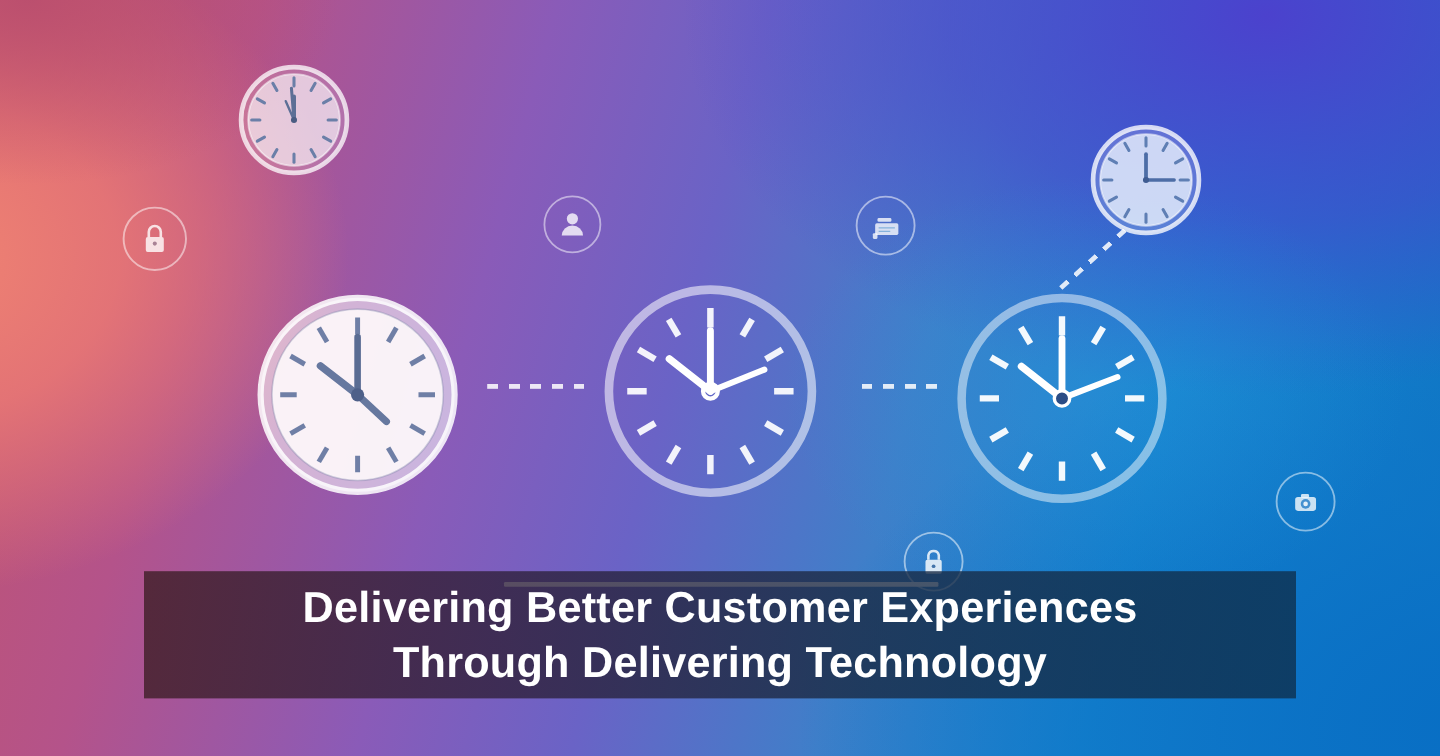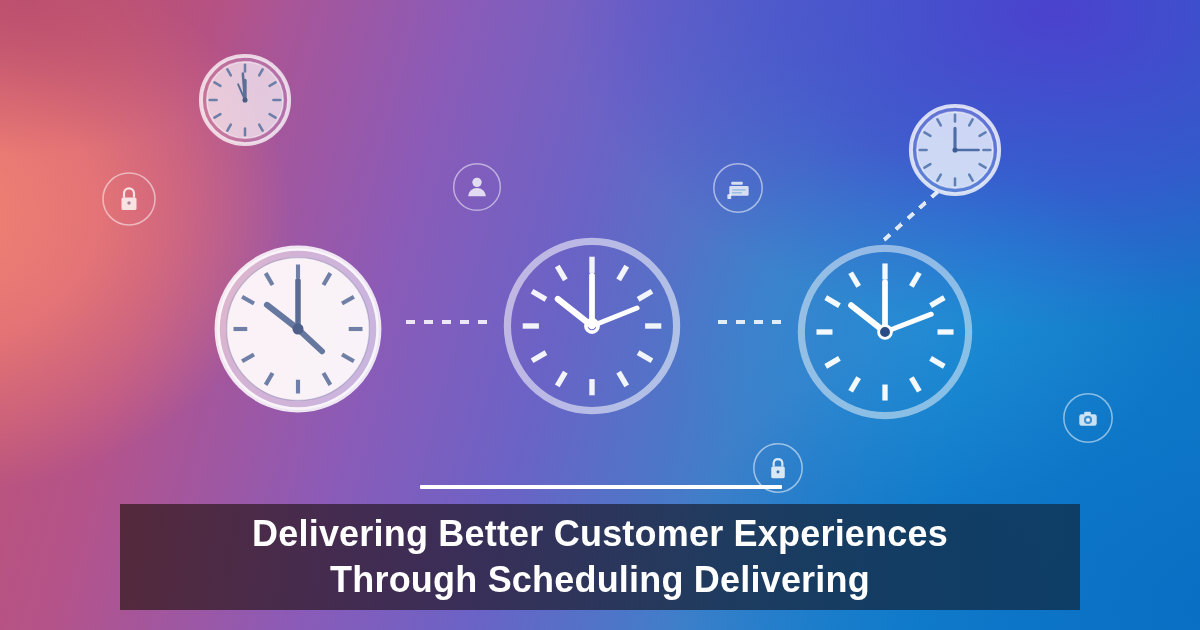--- a/index.html
+++ b/index.html
@@ -263,21 +263,21 @@
       <circle cx="30" cy="30" r="25" fill="none" stroke="rgba(255,255,255,.50)" stroke-width="1.6"></circle>
       <rect x="21" y="26" width="18" height="12" rx="2.4" fill="rgba(255,255,255,.78)"></rect>
       <rect x="26" y="23.5" width="7" height="3.2" rx="1.2" fill="rgba(255,255,255,.78)"></rect>
       <circle cx="30" cy="32" r="4.2" fill="rgba(60,140,205,.95)"></circle>
       <circle cx="30" cy="32" r="2" fill="rgba(255,255,255,.85)"></circle>
     </svg>
   </div>
 
   <div class="rule" style="left:420px;top:485px;width:362px;height:4px;"></div>
 
-  <div class="titlebar" style="left:120px;top:504px;width:960px;height:106px;
+  <div class="titlebar" style="left:120px;top:476px;width:960px;height:106px;
               display:flex;align-items:center;justify-content:center;">
     <h1>
       <span class="ln">Delivering Better Customer Experiences</span>
-      <span class="ln">Through Scheduling Delivering</span>
+      <span class="ln">Through Delivering Technology</span>
     </h1>
   </div>
 
 </div>
 
 </body></html>

